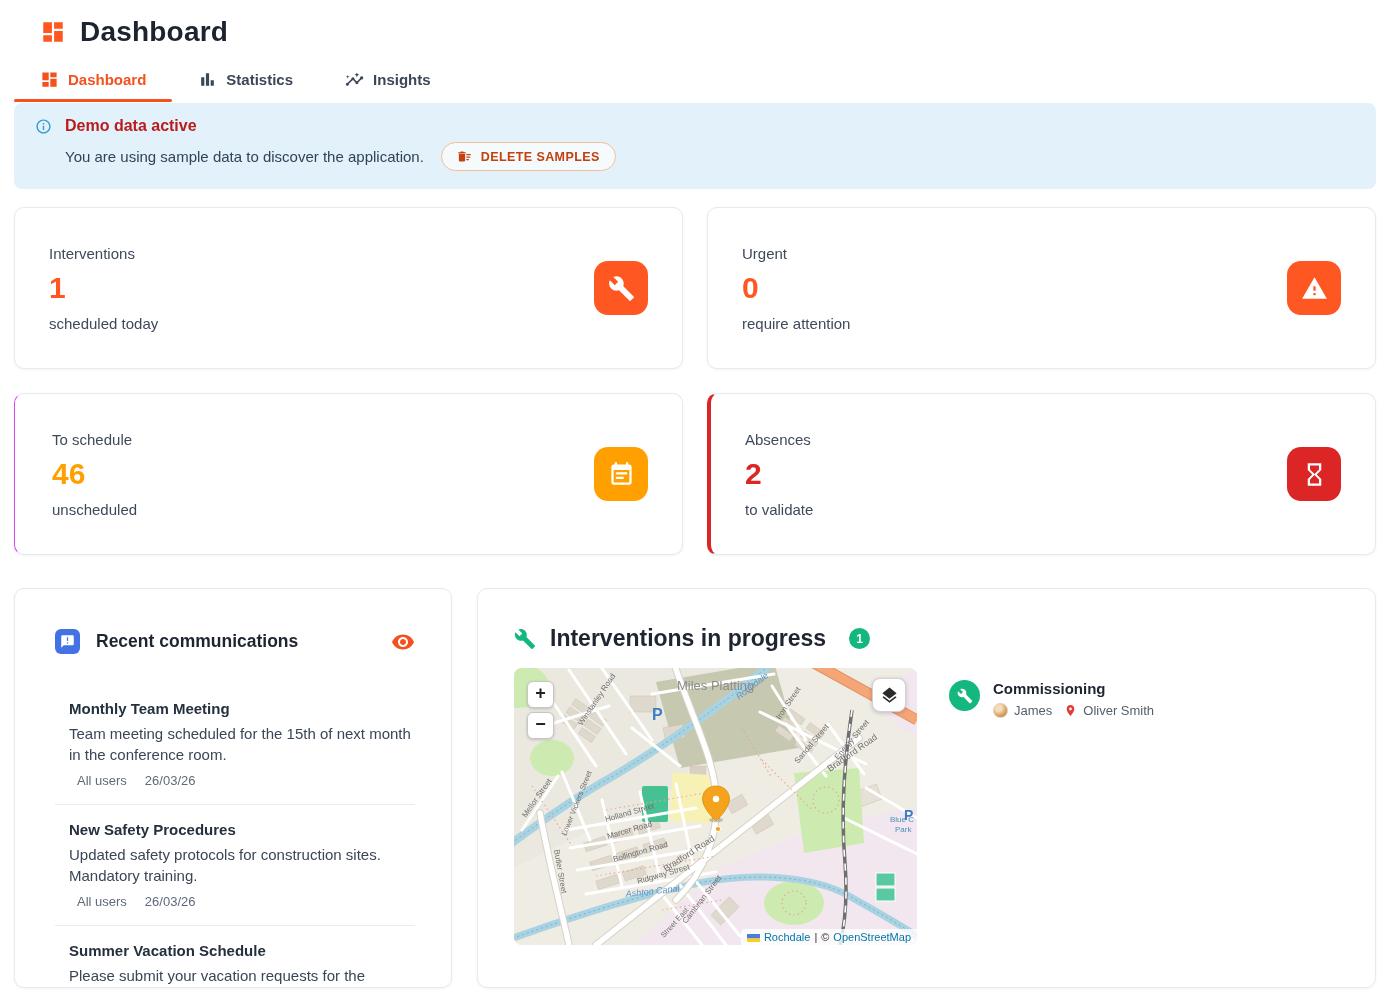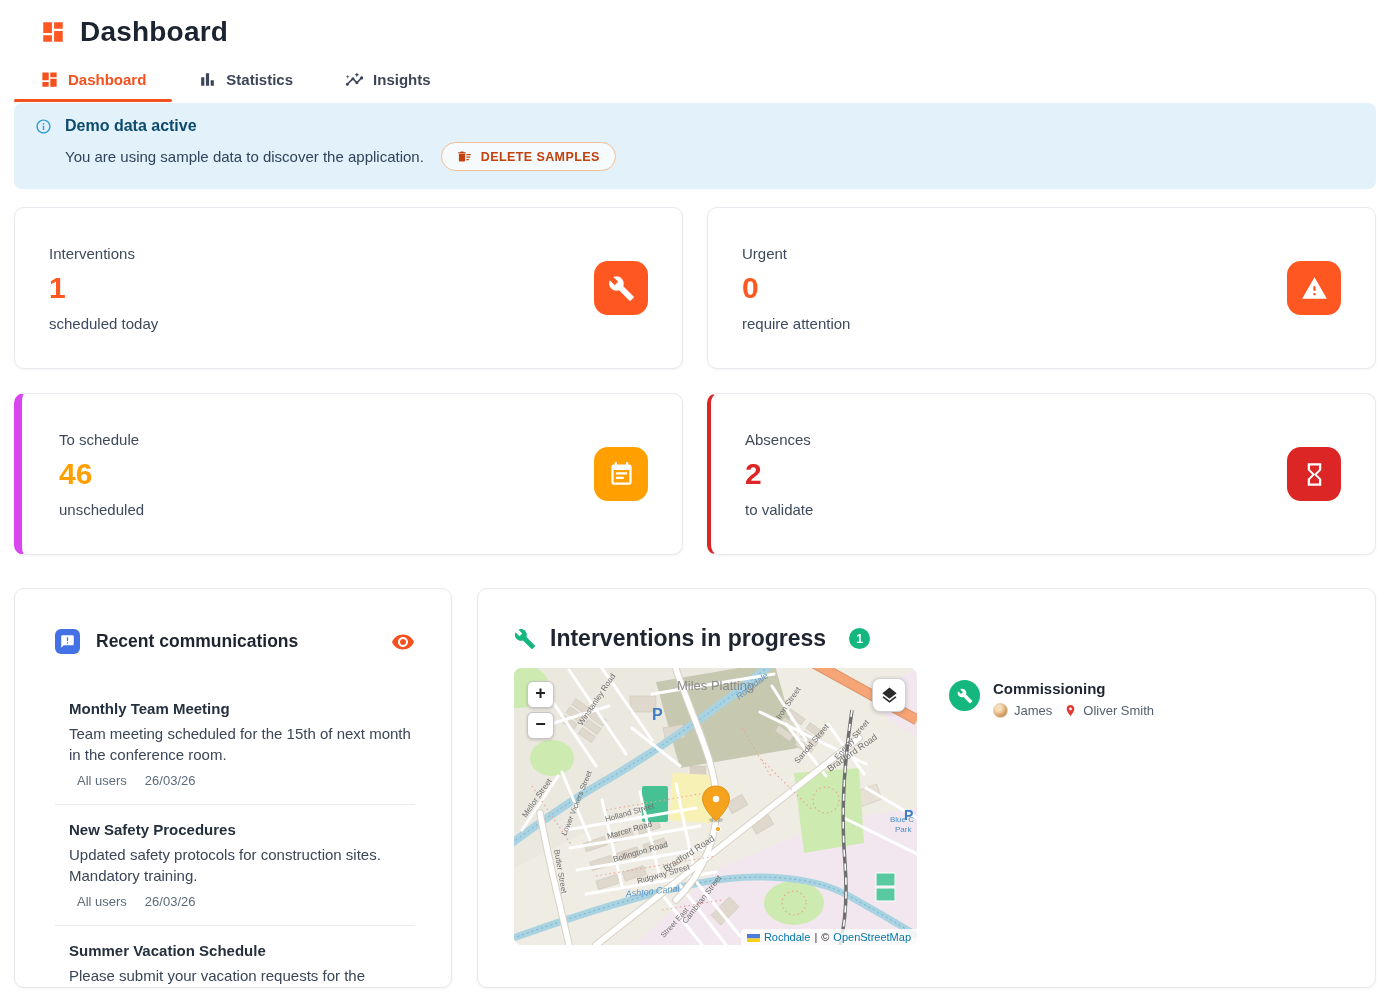--- a/index.html
+++ b/index.html
@@ -16,35 +16,35 @@
          font-size:15px; font-weight:700; color:#3C4657; cursor:pointer; position:relative; }
   .tab .ticon { width:19px; height:19px; }
   .tab.active { color:#F4511E; }
   .tab.active::after { content:""; position:absolute; left:0; right:0; bottom:0;
          height:3px; border-radius:3px; background:#F4511E; }
 
   
   .banner { margin:1px 14px 0; background:#E2F1FA; border-radius:8px; padding:14px 22px 18px 21px; }
   .banner-head { display:flex; align-items:center; gap:13px; }
   .info-icon { width:17px; height:17px; color:#2E9BD6; flex:none; }
-  .banner-title { font-size:16px; font-weight:700; color:#0c4a6e; }
+  .banner-title { font-size:16px; font-weight:700; color:#b91c1c; }
   .banner-row { display:flex; align-items:center; margin-top:7px; padding-left:30px; gap:17px; }
   .banner-msg { font-size:15px; color:#31435A; }
   .delete-btn { display:flex; align-items:center; gap:9px; border:1px solid #F3BE93;
         background:rgba(255,255,255,.65); border-radius:16px; padding:6px 15px;
         color:#c2410c; font-size:12.5px; font-weight:600; letter-spacing:.4px; cursor:pointer;
         font-family:"Liberation Sans",sans-serif; }
   .delete-btn svg { width:15px; height:15px; }
 
   
   .stats { margin:18px 14px 0; display:grid; grid-template-columns:repeat(2,1fr); gap:24px; }
   .stat-card { background:#fff; border:1px solid #E7E9EE; border-radius:10px;
         box-shadow:0 1px 3px rgba(16,24,40,.05); height:162px; padding:36px 34px;
         display:flex; justify-content:space-between; align-items:center; cursor:pointer; }
-  .stat-card.accent-amber { border-left:8px solid #d946ef;padding-left:37px; }
+  .stat-card.accent-amber { border-left:1px solid #d946ef;padding-left:37px; }
   .stat-card.accent-red   { border-left:4px solid #DC2626; }
   .stat-label, .stat-sub { font-size:15px; color:#3E4A5B; }
   .stat-value { font-size:30px; font-weight:800; margin:9px 0 10px; }
   .v-orange { color:#FF5722; } .v-amber { color:#FFA000; } .v-red { color:#DC2626; }
   .stat-icon { width:54px; height:54px; border-radius:14px; flex:none;
         display:flex; align-items:center; justify-content:center; }
   .bg-orange { background:#FF5722; } .bg-amber { background:#FFA000; } .bg-red { background:#DC2626; }
   .stat-icon svg { width:27px; height:27px; color:#fff; }
 
   

